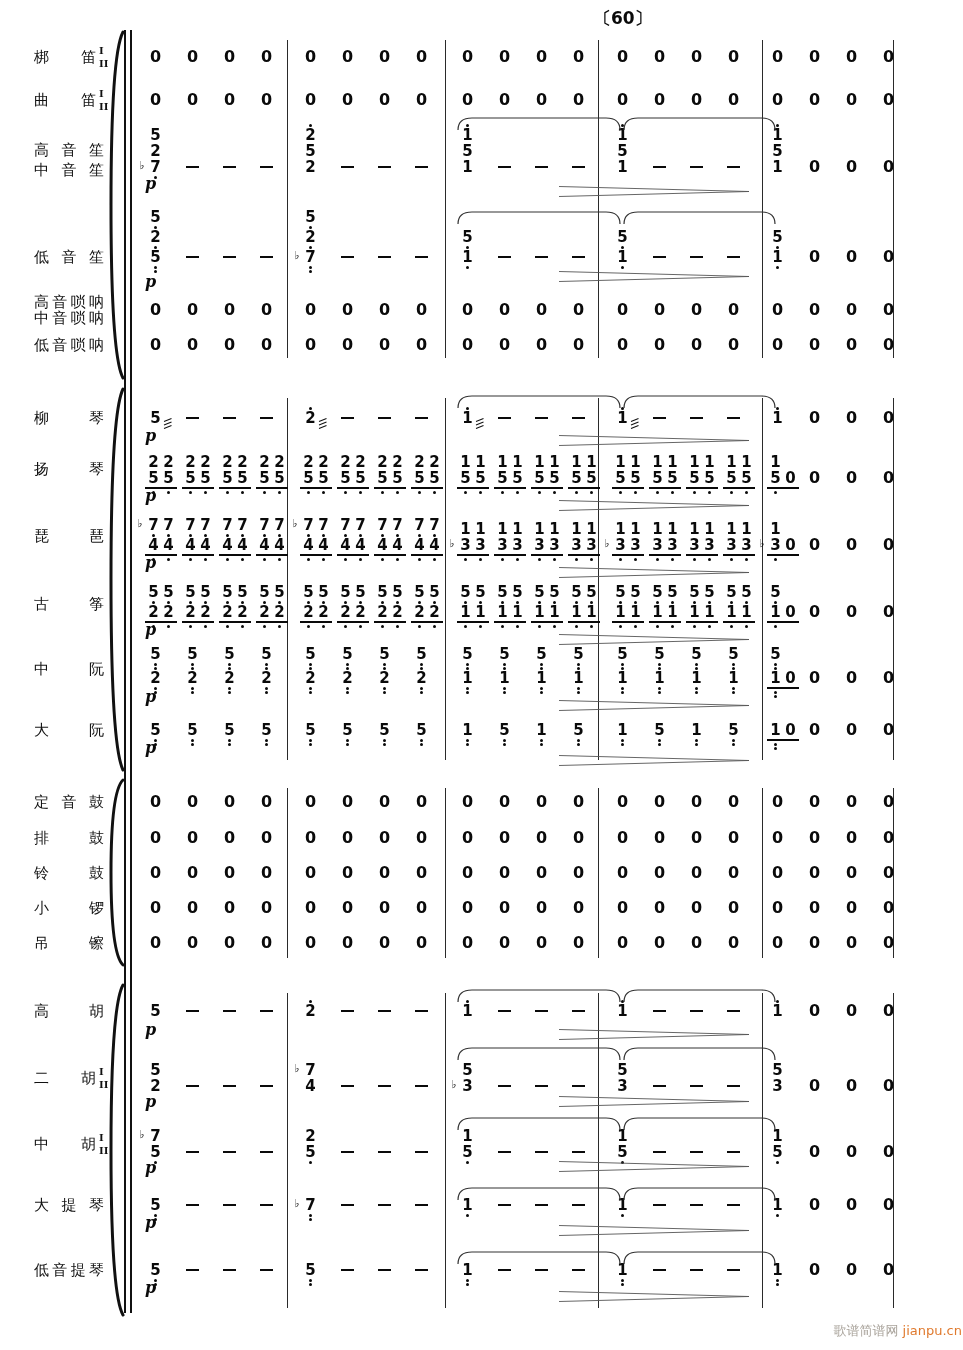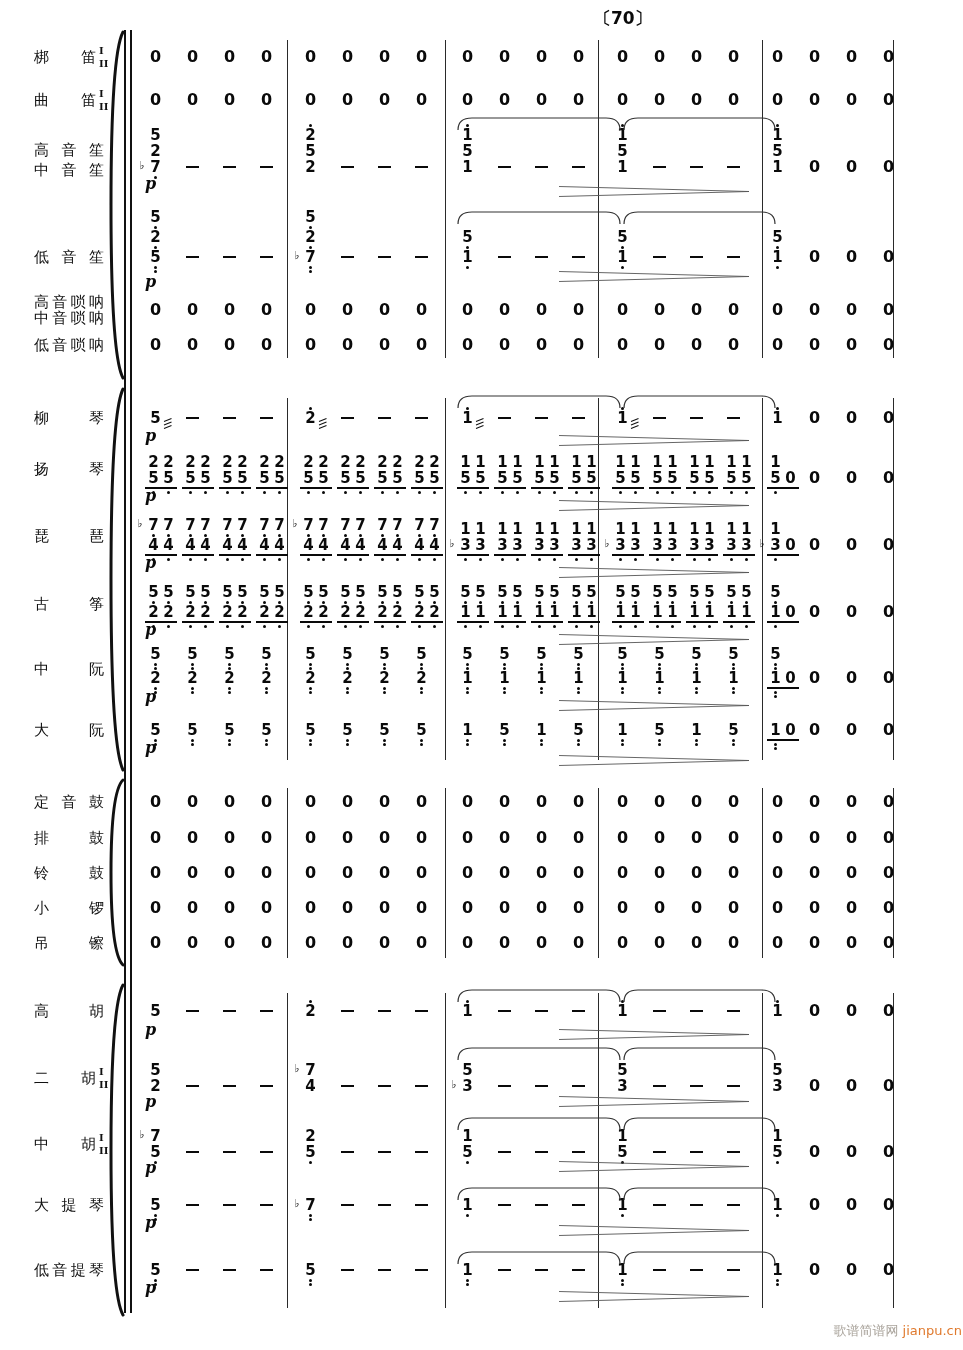--- a/index.html
+++ b/index.html
@@ -28,21 +28,21 @@
   .brace{position:absolute;}
   #rehearsal-mark{position:absolute;left:594px;top:7px;width:50px;text-align:center;
        font:700 17px/22px "DejaVu Sans",sans-serif;color:#0a0a0a;}
   #watermark{position:absolute;left:822px;top:1322px;width:140px;text-align:right;
        font:13px/18px "DejaVu Sans",sans-serif;white-space:nowrap;}
 </style>
 </head>
 <body>
 
 <div id="page">
-  <div id="rehearsal-mark">〔70〕</div>
+  <div id="rehearsal-mark">〔60〕</div>
   <div id="score">
       <div class="sysline" style="left: 124px; top: 30px; height: 1283px;"></div>
       <div class="sysline" style="left: 129.6px; top: 30px; height: 1283px;"></div>
       <div class="brace" style="left: 104px; top: 30px; width: 22px; height: 350px;"><svg width="22" height="350" viewBox="0 0 22 350" xmlns="http://www.w3.org/2000/svg">
           <path d="M19,2 Q7,24.500000000000004 7,175 Q7,325.5 19,348" fill="none" stroke="#111" stroke-width="3" stroke-linecap="round"></path>
         </svg></div>
       <div class="bar" style="left: 287px; top: 40px; height: 318px;"></div>
       <div class="bar" style="left: 445px; top: 40px; height: 318px;"></div>
       <div class="bar" style="left: 598px; top: 40px; height: 318px;"></div>
       <div class="bar" style="left: 762px; top: 40px; height: 318px;"></div>

